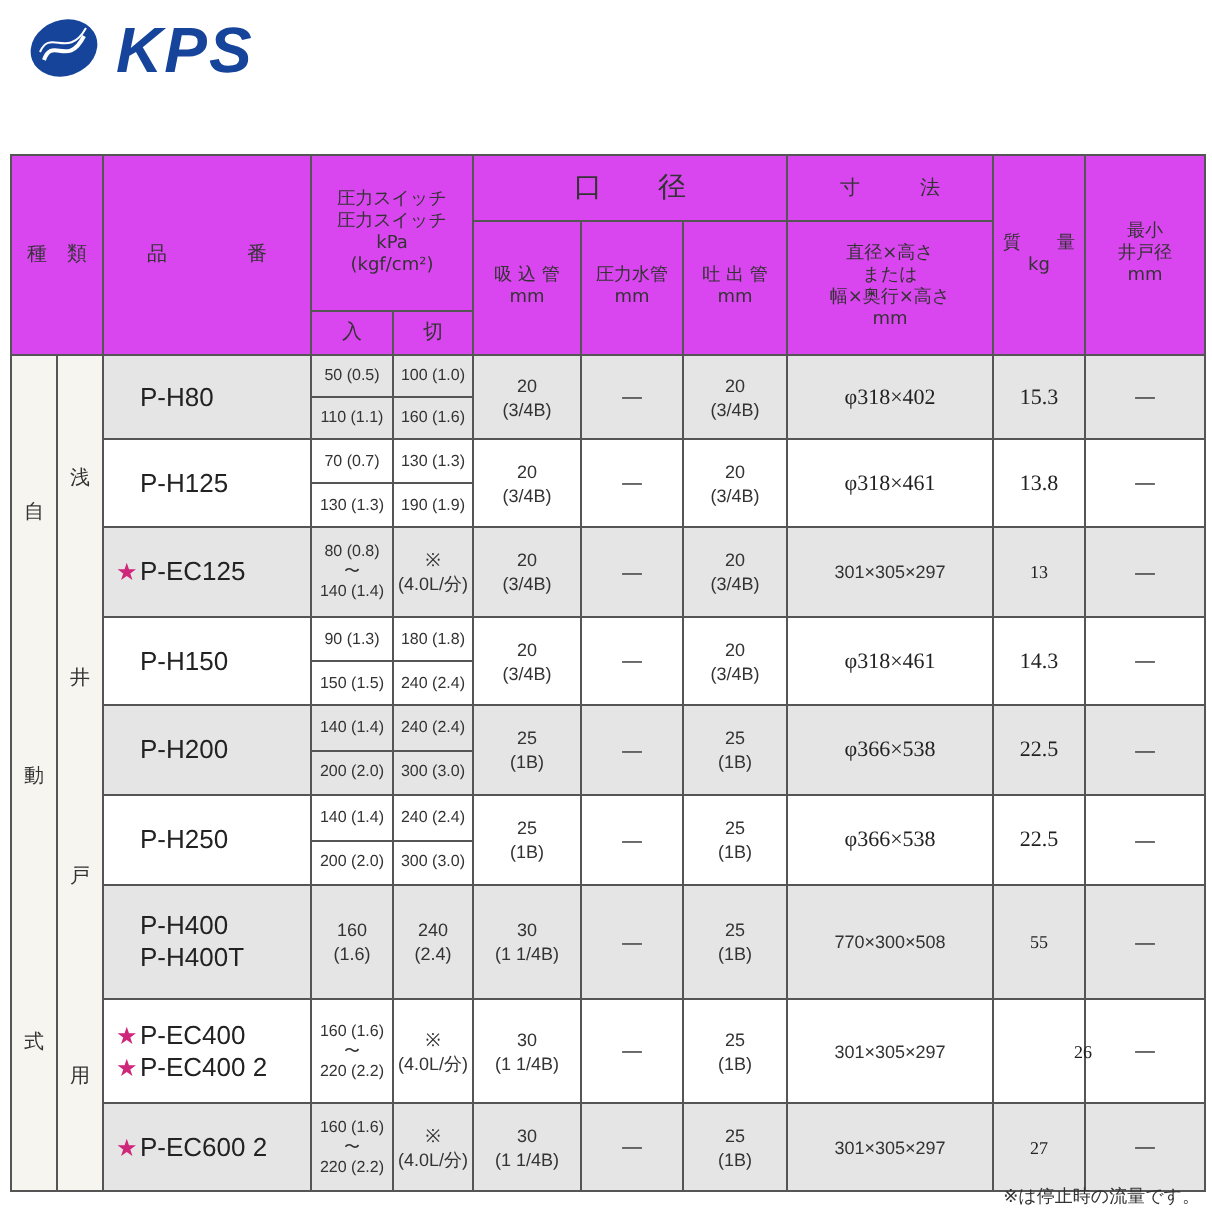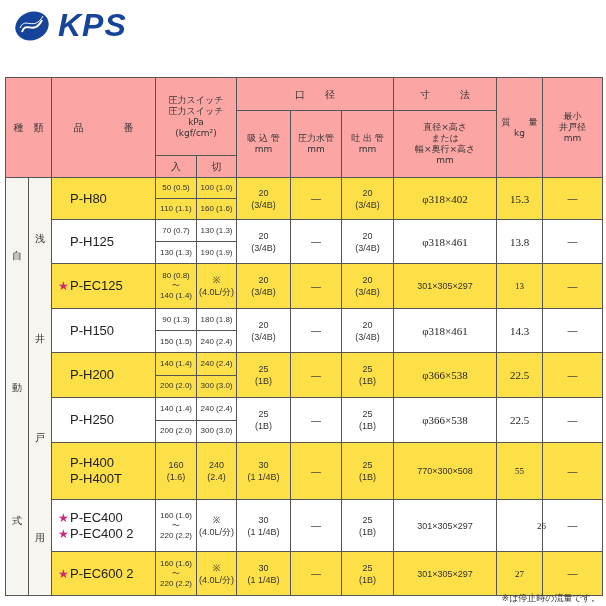--- a/index.html
+++ b/index.html
@@ -1,30 +1,30 @@
 <!DOCTYPE html>
 <html><head>
 <meta charset="utf-8">
 <style>
   html, body { margin:0; padding:0; background:#ffffff; }
   body { width:606px; height:606px; position:relative; overflow:hidden;
          font-family:"DejaVu Sans", "Liberation Sans", sans-serif; color:#222; }
-  .logo { position:absolute; left:12px; top:8px; height:34px; display:flex; align-items:flex-end; }
+  .logo { position:absolute; left:12px; top:8px; height:34px; display:flex; align-items:flex-start; }
   .logo svg { display:block; }
   .logo-text { font-family:"Liberation Sans", sans-serif; font-weight:bold; font-style:italic;
                font-size:32px; color:#16449a; letter-spacing:1px; margin-left:6px; line-height:34px; }
 
   table.spec { position:absolute; left:5px; top:77px; border-collapse:collapse;
                table-layout:fixed; width:597px; }
   table.spec td, table.spec th { border:1px solid #555; padding:0; text-align:center;
                vertical-align:middle; font-weight:normal; }
-  th { font-size:9px; line-height:11px; color:#333; background:#fca5a5; }
+  th { font-size:9px; line-height:11px; color:#333; background:#d946ef; }
   .side { background:#f7f5ef; font-size:10px; color:#333; }
   .side-text { display:flex; flex-direction:column; justify-content:space-around; height:100%; }
-  .blue { background:#fde047; }
+  .blue { background:#e5e5e5; }
   .white { background:#ffffff; }
   .model { text-align:left !important; padding-left:18px !important; font-size:13px; color:#222;
            font-family:"Liberation Sans", sans-serif; line-height:16px;margin-left:11px; }
   .model .star { color:#d0267a; font-size:12px; margin-left:-12px; width:12px; display:inline-block; }
   .small { font-size:8px; font-family:"Liberation Sans", sans-serif; line-height:10px; color:#333; }
   .mid { font-size:9px; font-family:"Liberation Sans", sans-serif; line-height:12px; color:#333; }
   .val { font-size:11px; font-family:Liberation Serif, serif; color:#222; }
   .dash { font-size:11px; color:#444; }
   .note { position:absolute; right:6px; top:592px; font-size:9px; color:#333; }
   .stack { display:flex; flex-direction:column; align-items:center; justify-content:center; }
@@ -60,21 +60,21 @@
       <th colspan="2" rowspan="3" style="font-size:10px">種　類</th>
       <th rowspan="3" style="font-size:10px">品　　　　番</th>
       <th colspan="2" rowspan="2">
         <div id="ps-head">
             <div>圧力スイッチ</div>
             <div>圧力スイッチ</div>
             <div>kPa</div>
             <div>(kgf/cm²)</div>
           </div>
       </th>
-      <th colspan="3" style="font-size:10px">口　　径</th>
+      <th colspan="3" style="font-size:14px">口　　径</th>
       <th style="font-size:10px">寸　　　法</th>
       <th rowspan="3">
           <div id="mass-head">
             <div>質　　量</div>
             <div>kg</div>
           </div>
         </th>
       <th rowspan="3">
           <div id="well-head">
             <div>最小</div>

